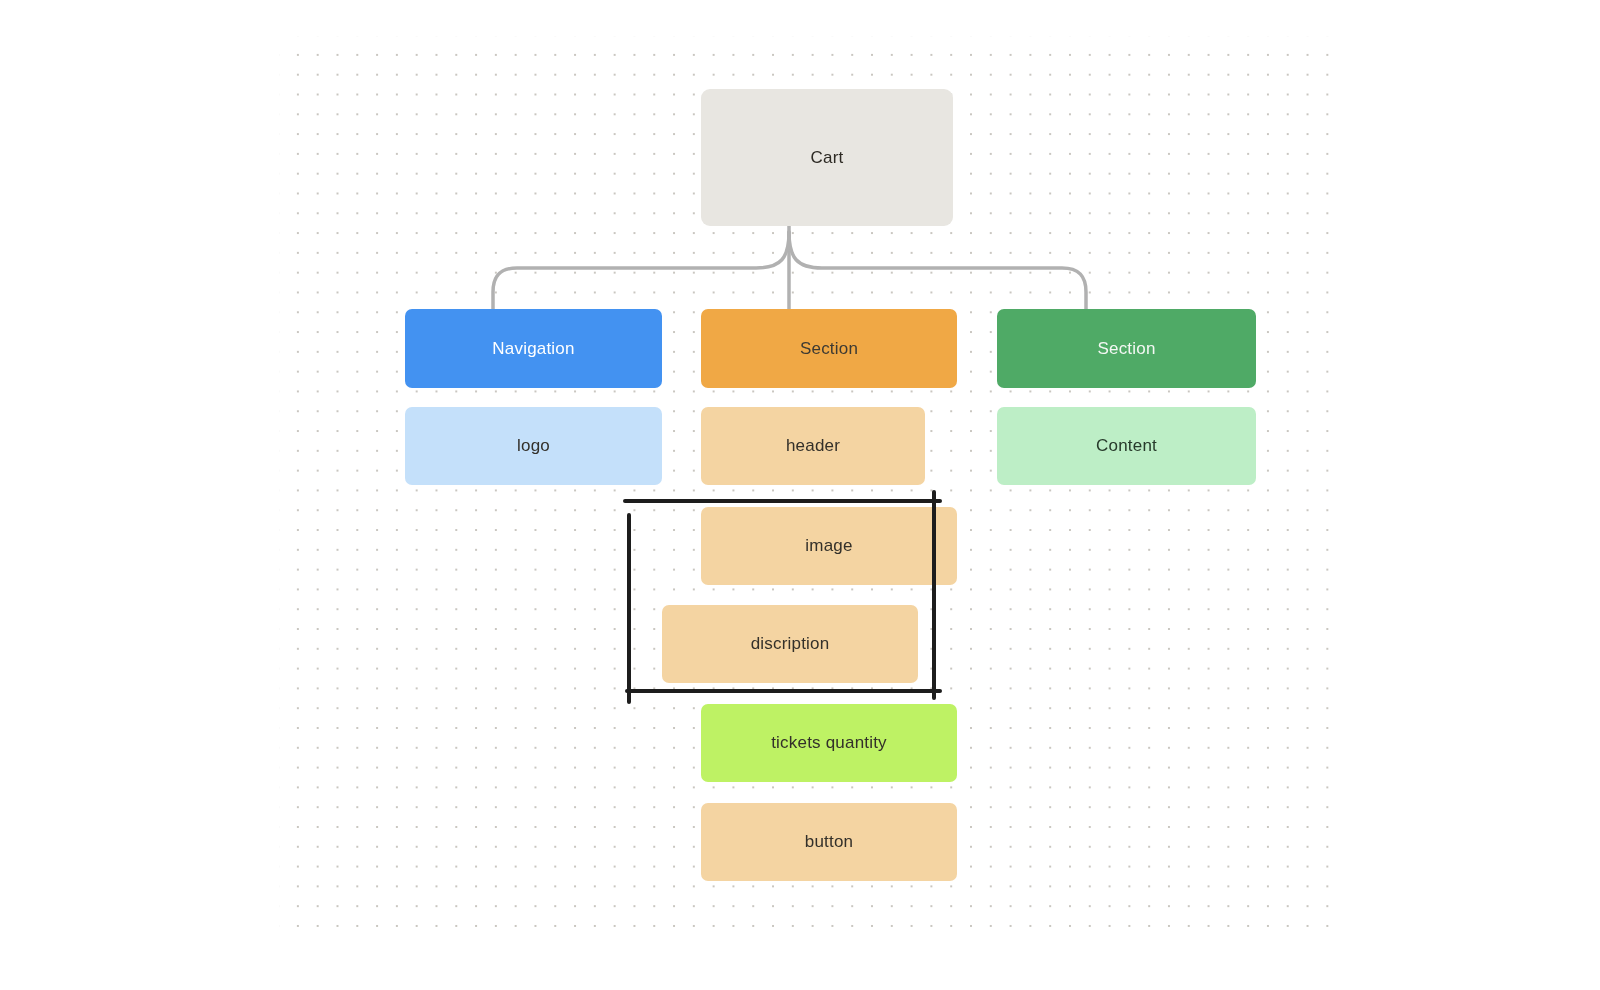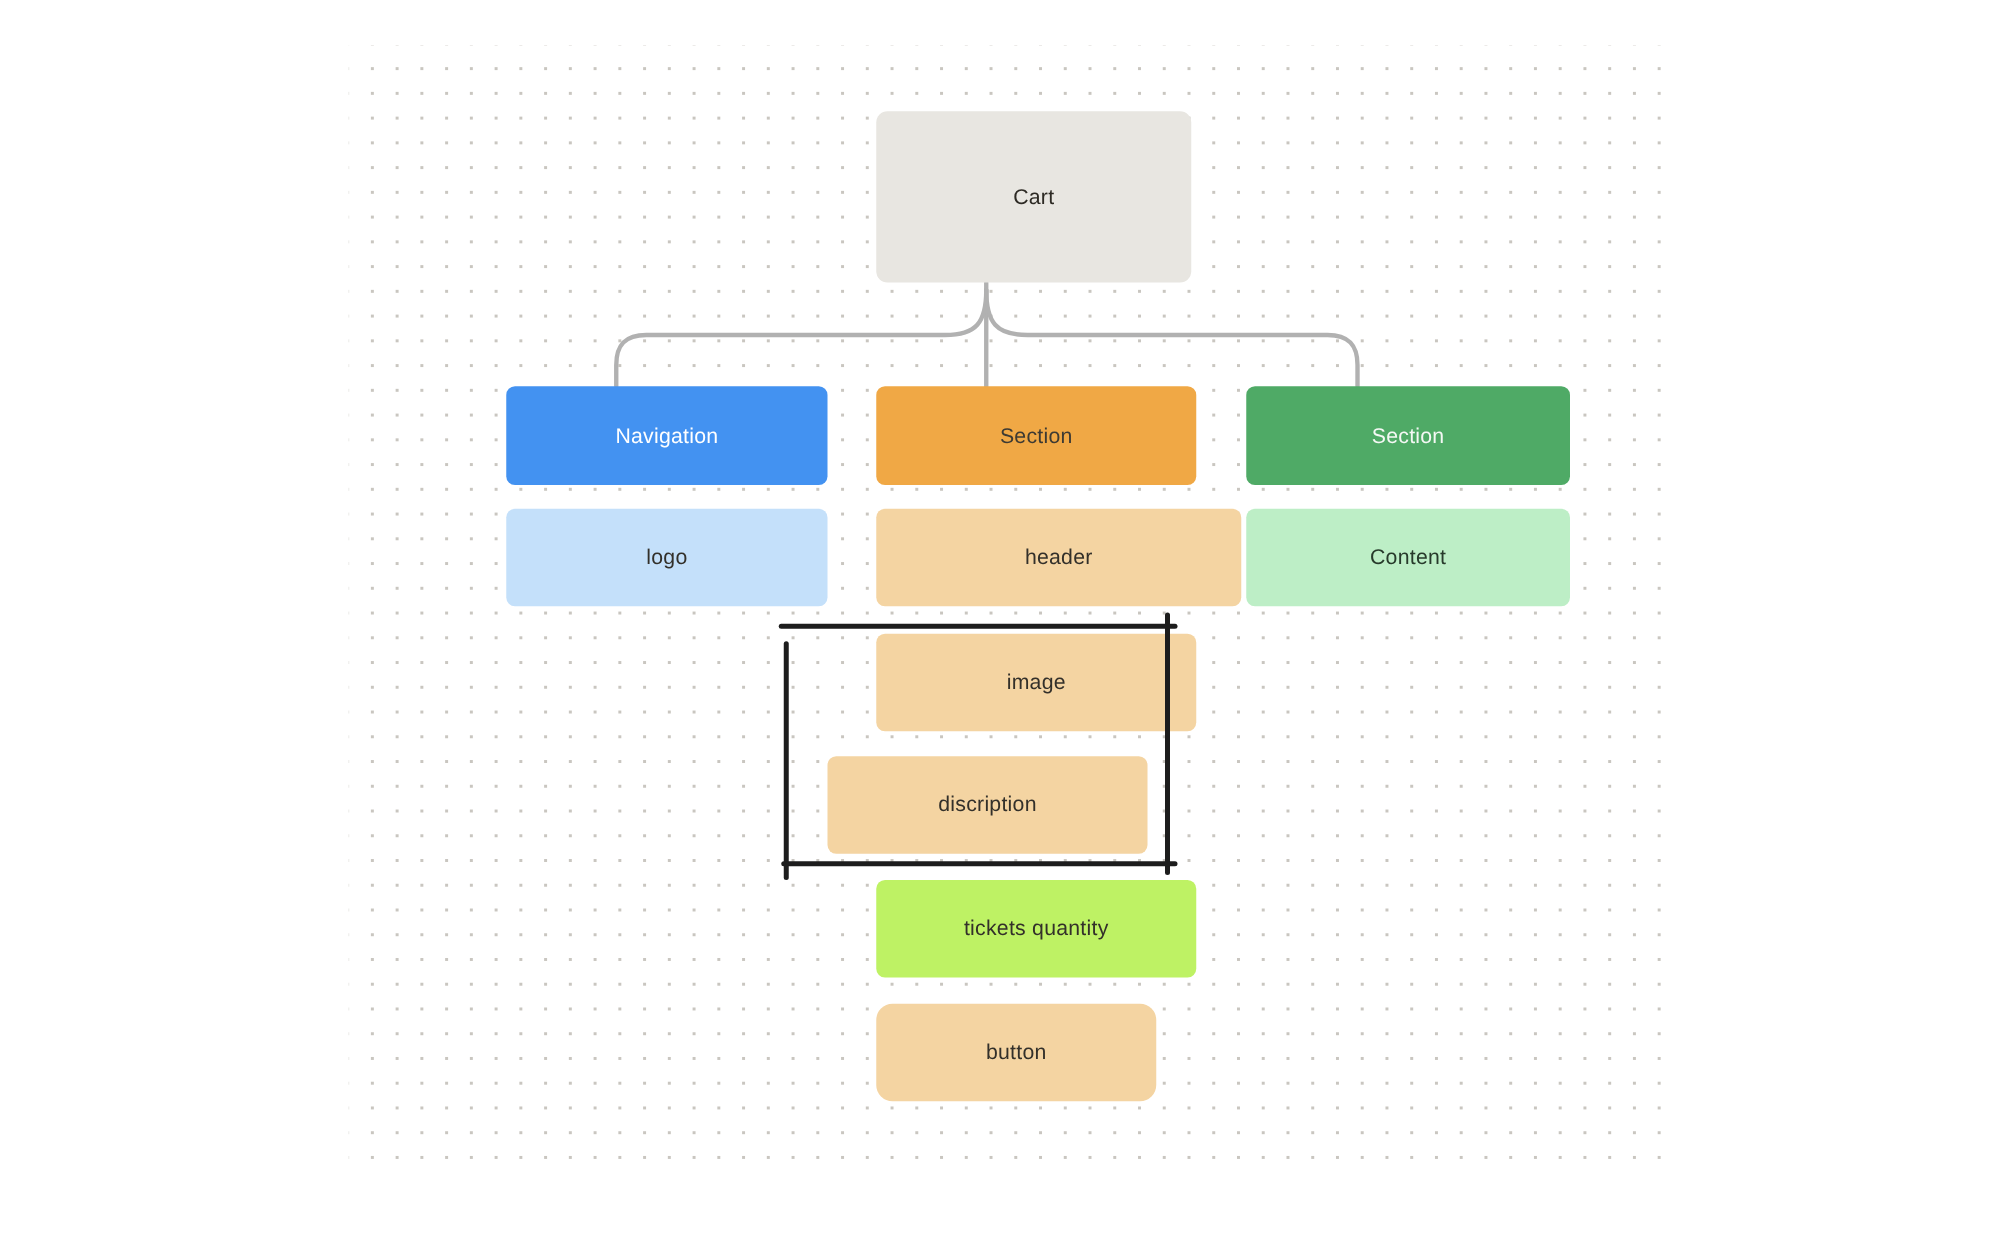--- a/index.html
+++ b/index.html
@@ -37,26 +37,26 @@
     letter-spacing: 0.2px;
     cursor: default;
     margin-left: 40px;
   }
   .node span { pointer-events: none; }
   .n-cart        { left: 661px; top:  89px; width: 252px; height: 137px; border-radius: 9px; }
   .n-navigation  { left: 365px; top: 309px; width: 257px; height: 79px; }
   .n-section-mid { left: 661px; top: 309px; width: 256px; height: 79px; }
   .n-section-rgt { left: 957px; top: 309px; width: 259px; height: 79px; }
   .n-logo        { left: 365px; top: 407px; width: 257px; height: 78px; }
-  .n-header      { left: 661px; top: 407px; width: 292px; height: 78px; }
+  .n-header      { left: 661px; top: 407px; width: 224px; height: 78px; }
   .n-content     { left: 957px; top: 407px; width: 259px; height: 78px; }
   .n-image       { left: 661px; top: 507px; width: 256px; height: 78px; }
   .n-discription { left: 622px; top: 605px; width: 256px; height: 78px; }
   .n-tickets     { left: 661px; top: 704px; width: 256px; height: 78px; }
-  .n-button      { left: 661px; top: 803px; width: 224px; height: 78px; border-radius: 13px; }
+  .n-button      { left: 661px; top: 803px; width: 256px; height: 78px; }
 </style>
 </head>
 <body>
 
 <div class="stage">
 
   <div class="dots" style="--dot-color: #c9c6c0;"></div>
 
   <svg class="overlay" viewBox="0 0 1600 990" fill="none">
     <path d="M789 226 L789 309" stroke-width="3.5" stroke-linecap="round" stroke="#b1b1b1"></path>

